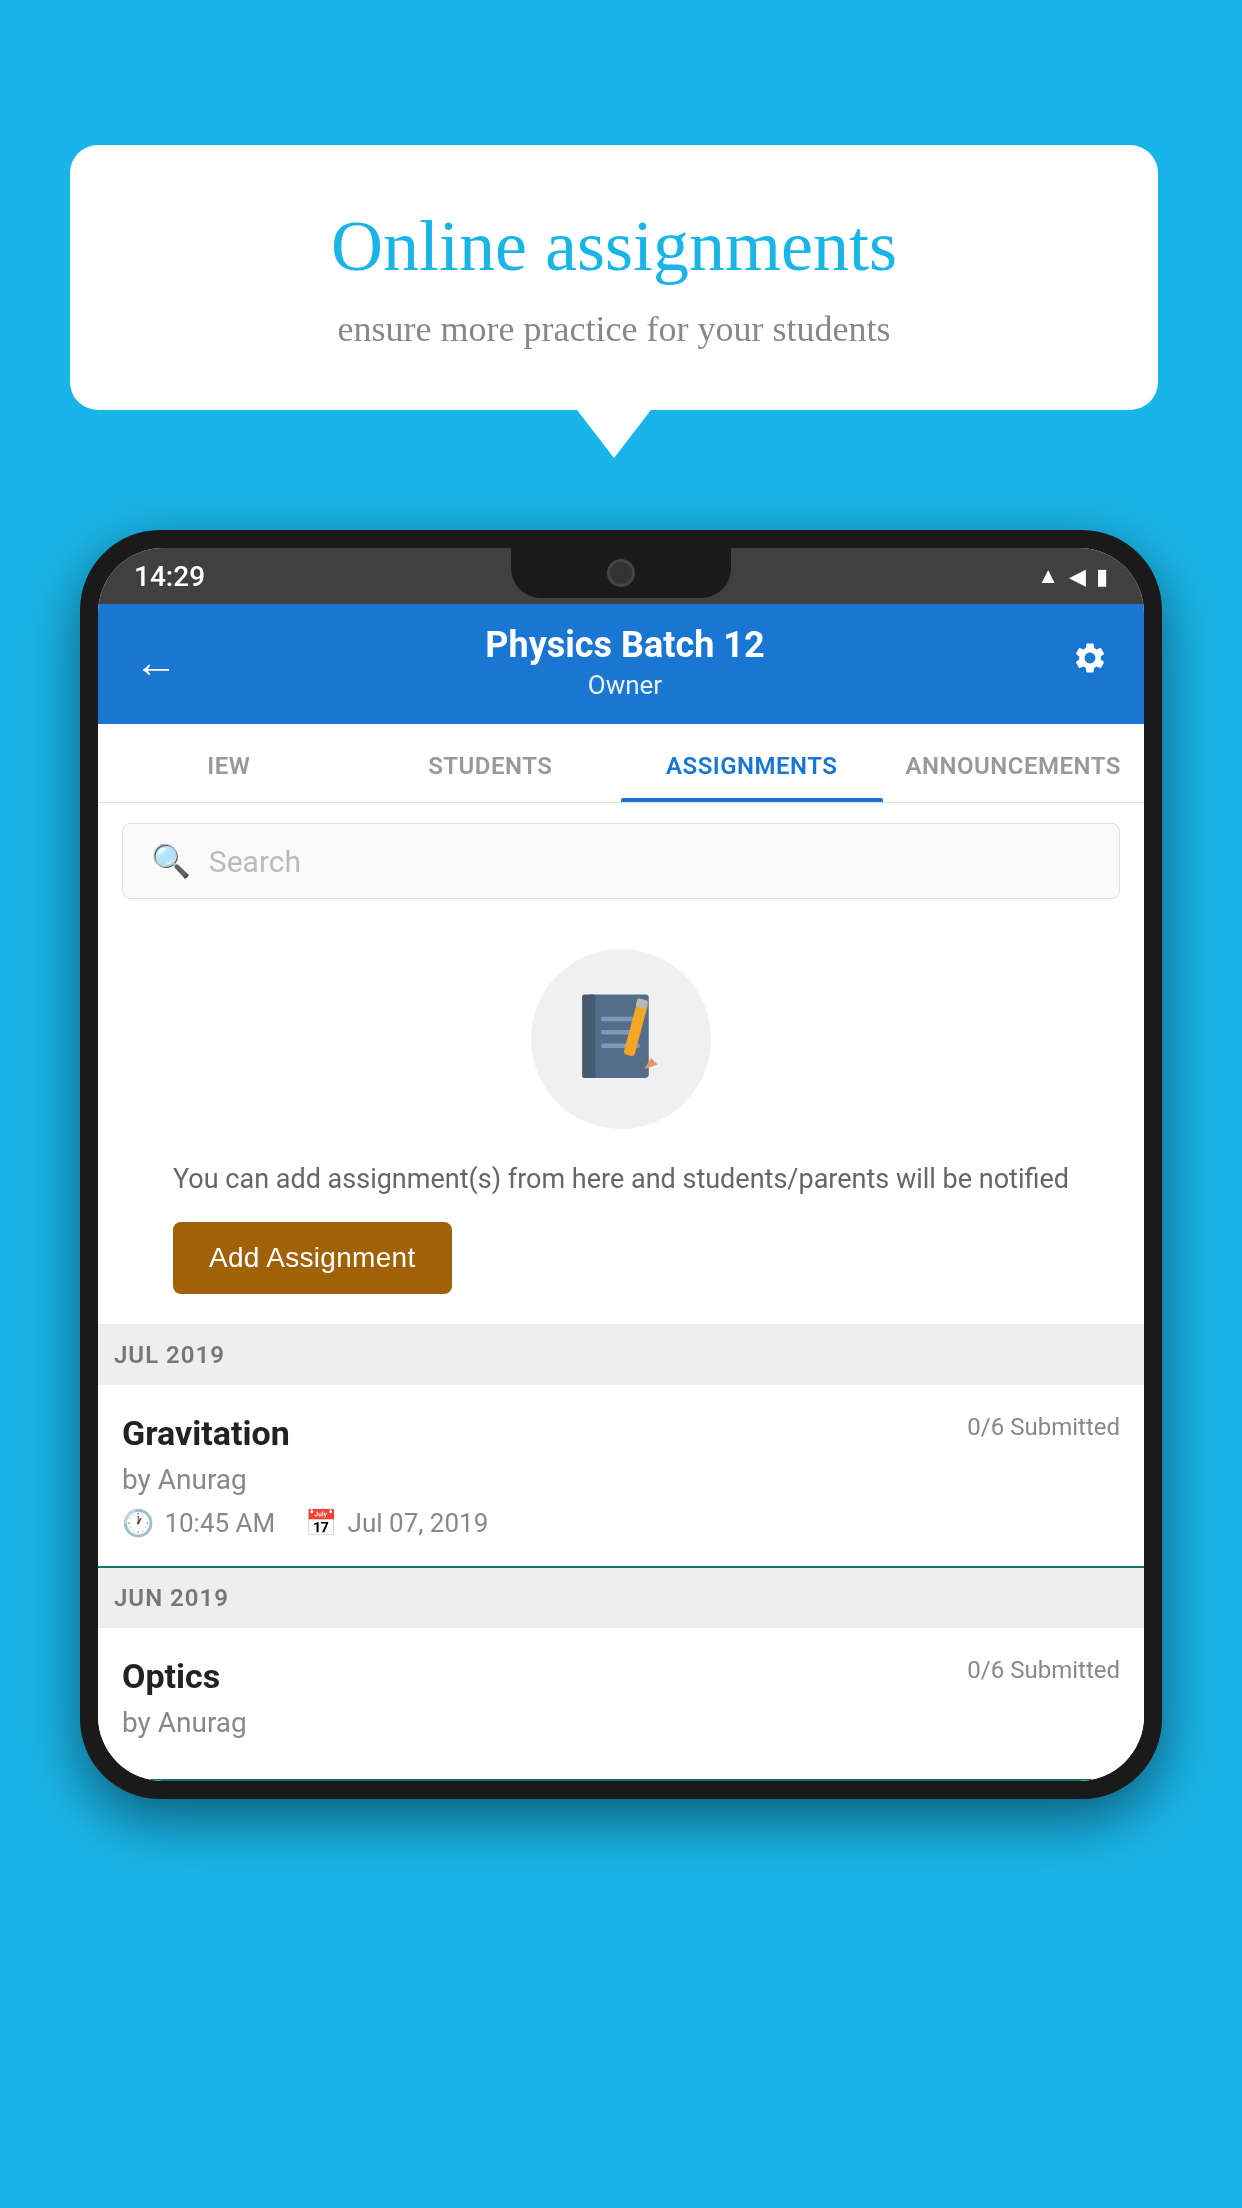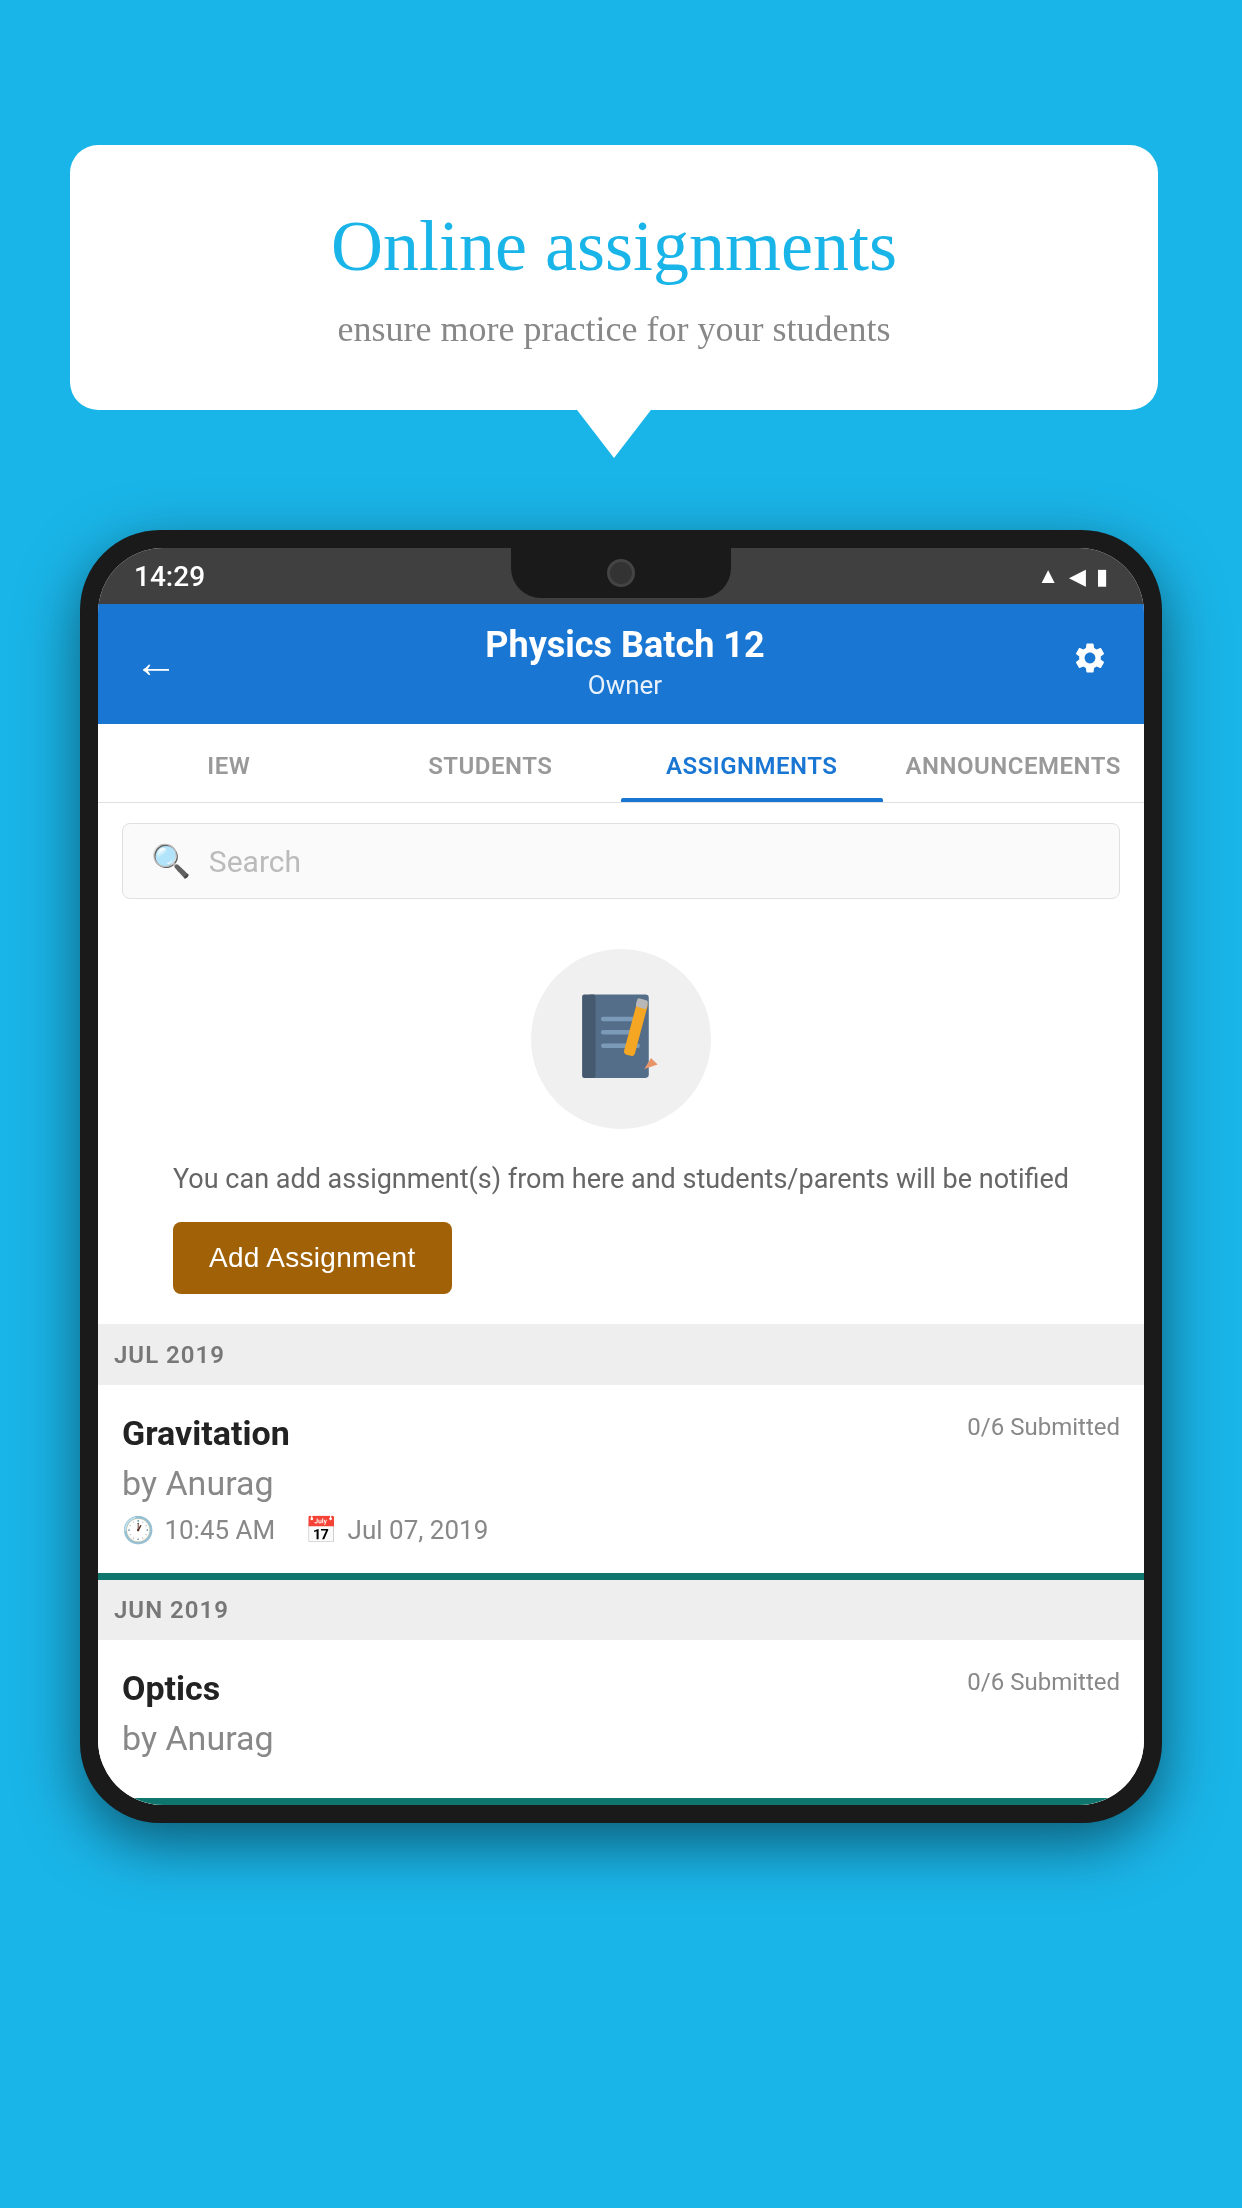--- a/index.html
+++ b/index.html
@@ -286,21 +286,21 @@
       font-size: 24px;
       font-weight: 600;
       color: #777;
       letter-spacing: 1px;
     }
 
     
     .assignment-item {
       background: white;
       padding: 28px 24px;
-      border-bottom: 7px solid #0f766e;
+      border-bottom: 2px solid #0f766e;
     }
 
     .assignment-row-top {
       display: flex;
       justify-content: space-between;
       align-items: flex-start;
       margin-bottom: 10px;
     }
 
     .assignment-name {
@@ -308,21 +308,21 @@
       font-weight: 700;
       color: #222;
     }
 
     .submitted-badge {
       font-size: 24px;
       color: #888;
     }
 
     .assignment-author {
-      font-size: 34px;
+      font-size: 28px;
       color: #888;
       margin-bottom: 12px;
     }
 
     .assignment-meta {
       display: flex;
       gap: 30px;
       align-items: center;
     }
 

